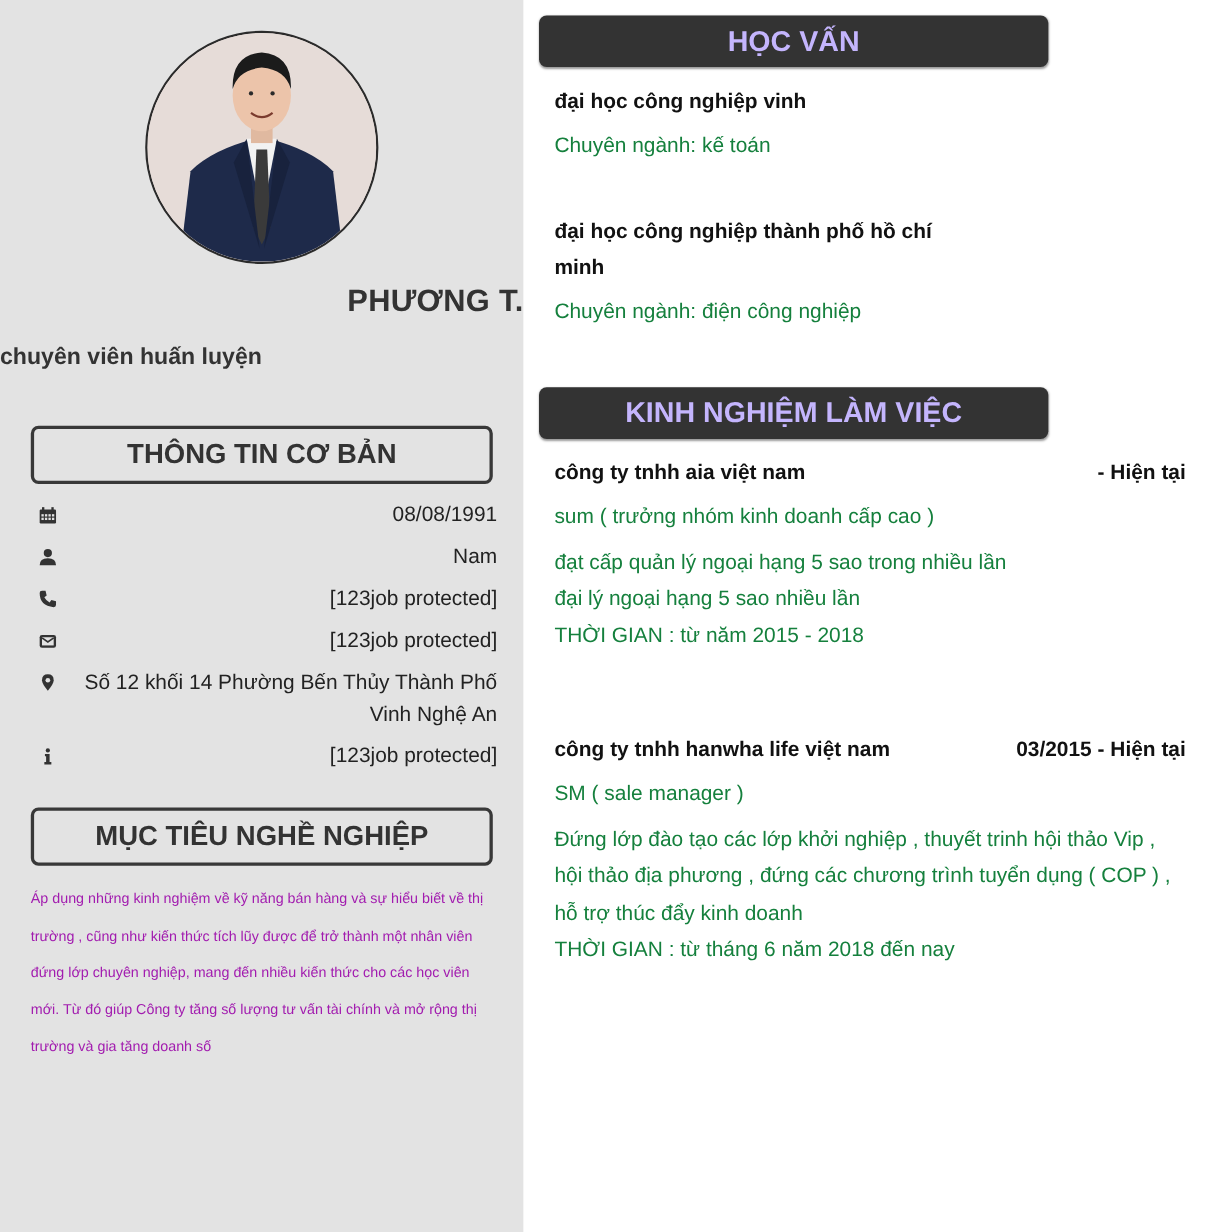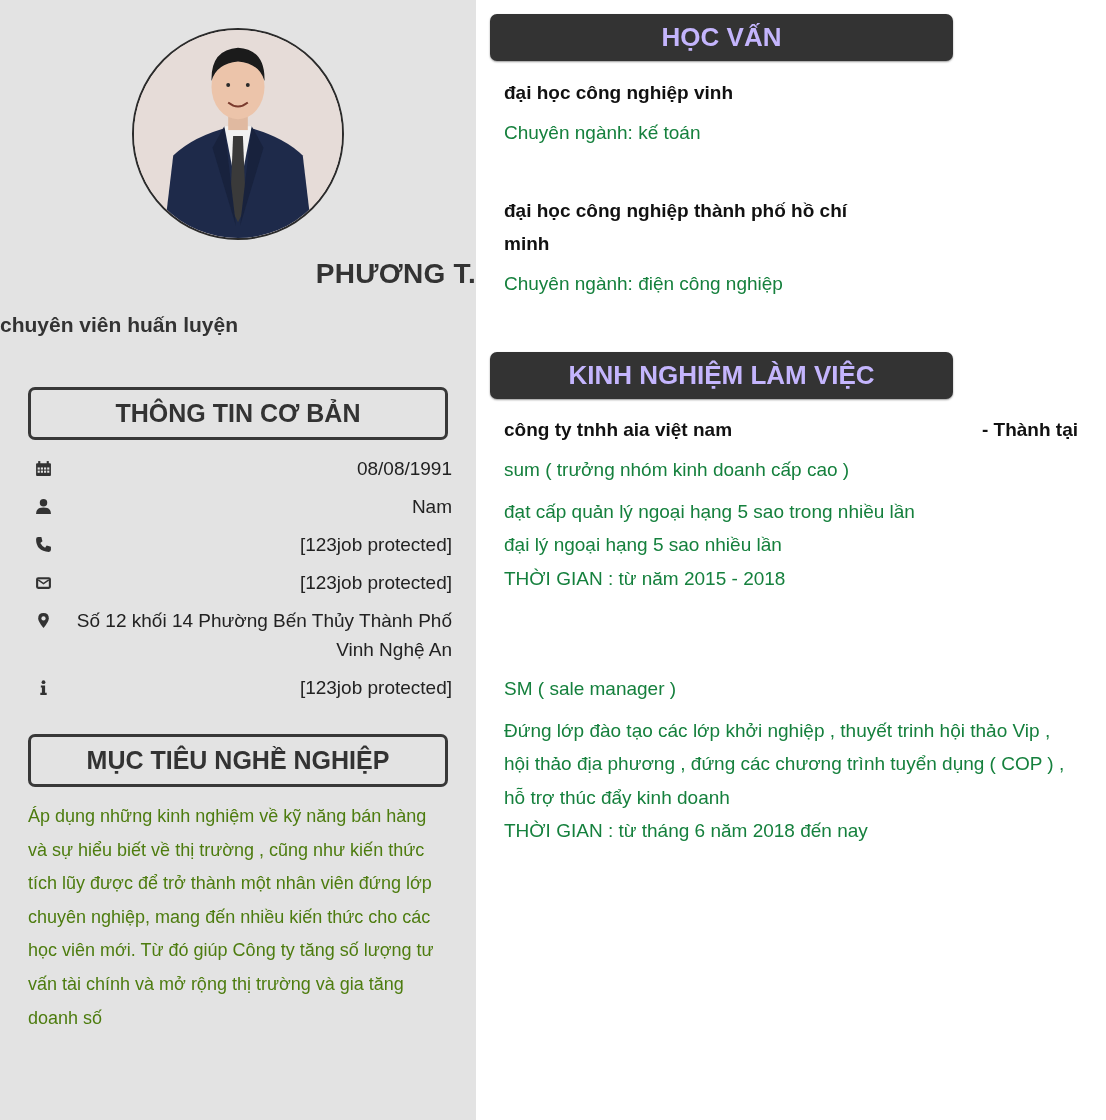--- a/index.html
+++ b/index.html
@@ -40,21 +40,21 @@
   }
 
   .info-list { position: absolute; left: 32px; top: 454px; width: 420px; }
   .info-item { display: flex; align-items: flex-start; font-size: 19px; color: #222; line-height: 29px; margin-bottom: 9px; }
   .info-item .ico { width: 22px; height: 29px; display: flex; align-items: center; justify-content: center; margin-right: 5px; flex: 0 0 22px; }
   .info-item .ico svg { width: 17px; height: 17px; fill: #333; }
   .info-item .txt { flex: 1; text-align: right; }
 
   .objective {
     position: absolute; left: 28px; top: 800px; width: 420px;
-    font-size: 18px; line-height: 33.6px; color: #4d7c0f;
+    font-size: 13px; line-height: 33.6px; color: #a21caf;
   }
 
   .dark-heading {
     position: absolute; left: 14px; width: 463px; height: 47px;
     background: #333333; border-radius: 7px; color: #c4b5fd;
     text-align: center; font-weight: bold; font-size: 26px; line-height: 47px;
     box-shadow: 0 1px 2px rgba(0,0,0,0.4);
   }
 
   .edu, .exp { position: absolute; left: 28px; width: 574px; }
@@ -180,26 +180,30 @@
   <div class="edu" style="top:194px;">
     <div class="bold school">đại học công nghiệp thành phố hồ chí minh</div>
     <div class="normal" style="margin-top:7px;">Chuyên ngành: điện công nghiệp</div>
   </div>
 
   <div class="dark-heading" style="top:352px;">KINH NGHIỆM LÀM VIỆC</div>
 
   <div class="exp" style="top:413px;">
     <div class="row">
       <span class="bold">công ty tnhh aia việt nam</span>
-      <span class="bold">- Thành tại</span>
+      <span class="bold">- Hiện tại</span>
     </div>
     <div class="normal" style="margin-top:7px;">sum ( trưởng nhóm kinh doanh cấp cao )</div>
     <div class="normal" style="margin-top:8px;">đạt cấp quản lý ngoại hạng 5 sao trong nhiều lần</div>
     <div class="normal">đại lý ngoại hạng 5 sao nhiều lần</div>
     <div class="normal">THỜI GIAN : từ năm 2015 - 2018</div>
   </div>
 
   <div class="exp" style="top:665px;">
+    <div class="row">
+      <span class="bold">công ty tnhh hanwha life việt nam</span>
+      <span class="bold">03/2015 - Hiện tại</span>
+    </div>
     <div class="normal" style="margin-top:7px;">SM ( sale manager )</div>
     <div class="normal" style="margin-top:8px;">Đứng lớp đào tạo các lớp khởi nghiệp , thuyết trinh hội thảo Vip , hội thảo địa phương , đứng các chương trình tuyển dụng ( COP ) , hỗ trợ thúc đẩy kinh doanh</div>
     <div class="normal">THỜI GIAN : từ tháng 6 năm 2018 đến nay</div>
   </div>
 </div>
 
 </body></html>

